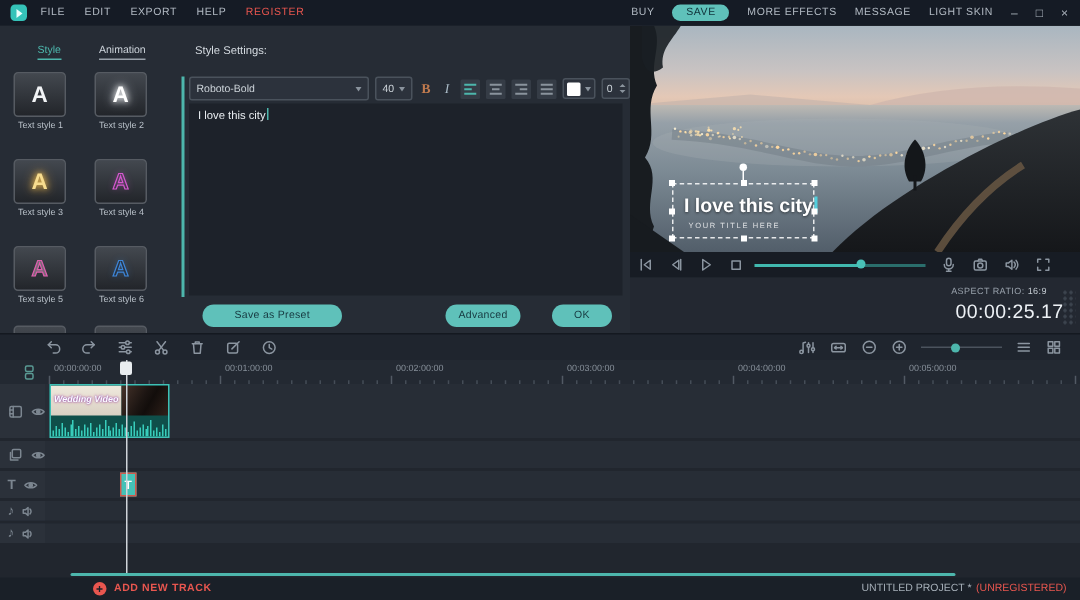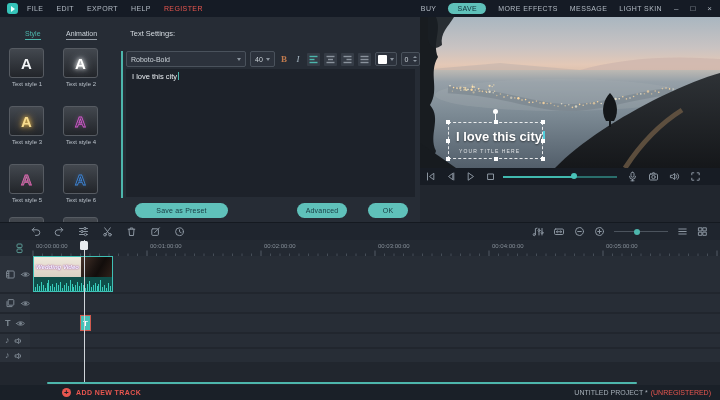--- a/index.html
+++ b/index.html
@@ -164,21 +164,21 @@
     <div class="card g6" style="left:63px;top:147px">
         <span>A</span>
       </div>
     <div class="card-label" style="left:5px;top:180px">Text style 5</div>
     <div class="card-label" style="left:59px;top:180px">Text style 6</div>
     <div class="card" style="left:9px;top:200px"></div>
     <div class="card" style="left:63px;top:200px"></div>
   </div>
 
   <div class="abs" id="settings">
-    <div id="bs-title">Text Settings:</div>
+    <div id="bs-title">Style Settings:</div>
     <div id="accent"></div>
     <div id="set-toolbar">
       <div class="sel" id="font-sel">
         <span>Roboto-Bold</span>
         <span class="chev"></span>
       </div>
       <div class="sel" id="size-sel">
         <span>40</span>
         <span class="chev"></span>
       </div>
@@ -455,20 +455,27 @@
               <path d="M1.8 3.8 V1.8 H3.8"></path>
               <path d="M7.2 1.8 H9.2 V3.8"></path>
               <path d="M9.2 7.2 V9.2 H7.2"></path>
               <path d="M3.8 9.2 H1.8 V7.2"></path>
             </g>
           </svg>
       </div>
     </div>
   </div>
 
+  <div class="abs" id="status">
+    <div id="aspect">
+      <span>ASPECT RATIO:</span> <b>16:9</b>
+    </div>
+    <div id="timecode">00:00:25.17</div>
+    <div id="grip"></div>
+  </div>
 
   <div class="abs" id="tl-toolbar">
     <div id="tl-left">
       <div class="tlico">
         <svg width="11" height="11">
             <g class="ic">
               <path d="M2.2 3.8 H7 a2.8 2.8 0 0 1 0 5.6 H5.5"></path>
               <path d="M4.2 1.8 L2.2 3.8 L4.2 5.8"></path>
             </g>
           </svg>

